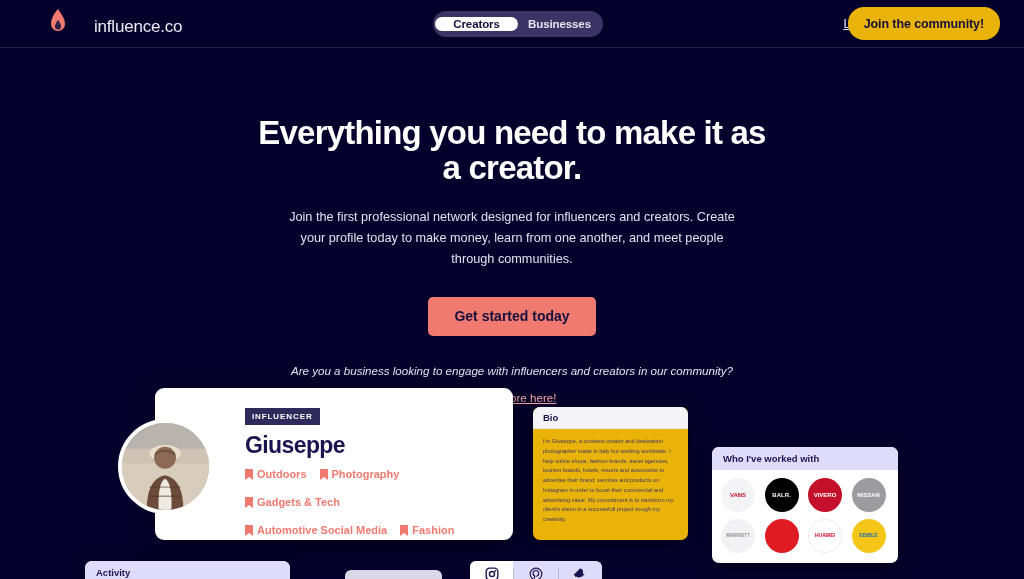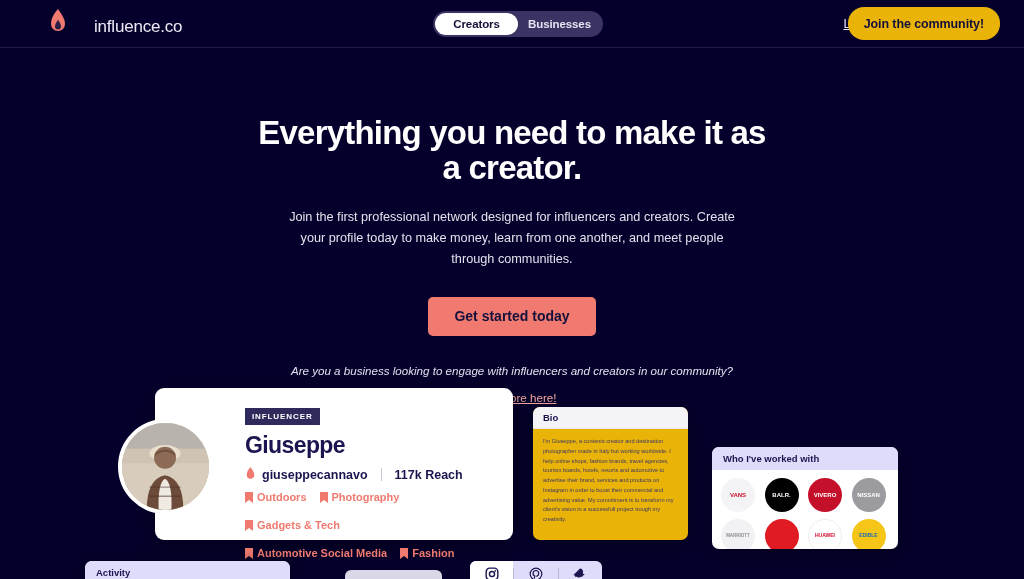--- a/index.html
+++ b/index.html
@@ -22,21 +22,21 @@
   .flame { width:20px; height:28px; display:block; }
   .brand-name { color:#eceaf5; font-size:17px; letter-spacing:-0.2px; }
 
   .toggle {
     position:absolute; left:433px; top:11px;
     width:170px; height:26px;
     background:#3a3363; border-radius:13px;
     display:flex; align-items:center; padding:2px;
   }
   .toggle-opt {
-    flex:1; height:22px; border-radius:11px;
+    flex:1; height:14px; border-radius:11px;
     display:flex; align-items:center; justify-content:center;
     font-size:11.5px; font-weight:bold; color:#e6e4f0; cursor:pointer;
     letter-spacing:-0.1px;
   }
   .toggle-opt.active { background:#ffffff; color:#13103a; }
 
   .login {
     position:absolute; right:150px; top:17px;
     color:#e8e6f2; font-size:12.5px; text-decoration:underline; cursor:pointer;
   }
@@ -116,21 +116,21 @@
     height:22px; background:#f3f3f8; border-bottom:1px solid #e8e8f0;
     display:flex; align-items:center; padding-left:10px;
     color:#1a1550; font-size:9.5px; font-weight:bold;
   }
   .bio-text {
     padding:8px 10px; color:#3c3866; font-size:5.6px; line-height:1.75;
   }
 
   .brands-card {
     position:absolute; left:712px; top:447px;
-    width:186px; height:102px;
+    width:186px; height:116px;
     background:#ffffff; border-radius:7px; overflow:hidden;
     box-shadow:0 5px 18px rgba(0,0,0,0.3);
   }
   .brands-head {
     height:23px; background:#dedcfa;
     display:flex; align-items:center; padding-left:11px;
     color:#1a1550; font-size:9.5px; font-weight:bold;
   }
   .brands-grid {
     padding:8px 9px; display:grid;
@@ -218,28 +218,20 @@
         <circle cx="47" cy="38" r="12" fill="#8c6a55"></circle>
         <path d="M36 36 q11 -9 22 0 l0 -3 q-11 -8 -22 0z" fill="#6d513f"></path>
         <path d="M27 95 q0 -34 20 -38 q20 4 20 38z" fill="#6d4b3a"></path>
         <path d="M40 95 q-1 -30 7 -34 q8 4 7 34z" fill="#efeae2"></path>
         <path d="M30 70 h34 M30 80 h34" stroke="#4a2f24" stroke-width="1.5" opacity="0.5"></path>
       </svg>
     </div>
     <div class="profile-body">
       <span class="badge">INFLUENCER</span>
       <div class="pname">Giuseppe</div>
-      <div class="handle-row">
-        <svg class="mini-flame" viewBox="0 0 20 28">
-          <path d="M10 0C10 0 3 7 3 15a7 7 0 0 0 14 0C17 9 13 5 10 0z" fill="#f07a6f"></path>
-        </svg>
-        <span>giuseppecannavo</span>
-        <span class="divider-v"></span>
-        <span>117k Reach</span>
-      </div>
       <div class="tags">
         <span class="tag">
           <svg class="bmk" viewBox="0 0 8 11">
               <path d="M0 0h8v11L4 8 0 11z" fill="#f07a6f"></path>
             </svg>
           <span>Outdoors</span>
         </span>
         <span class="tag">
           <svg class="bmk" viewBox="0 0 8 11">
               <path d="M0 0h8v11L4 8 0 11z" fill="#f07a6f"></path>

